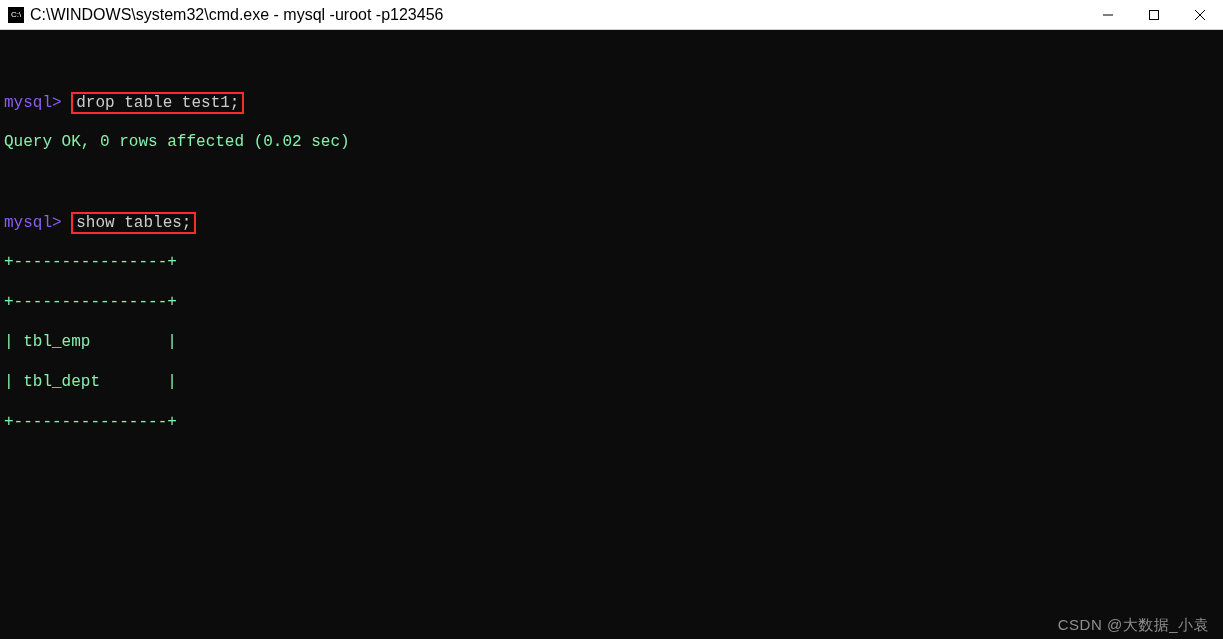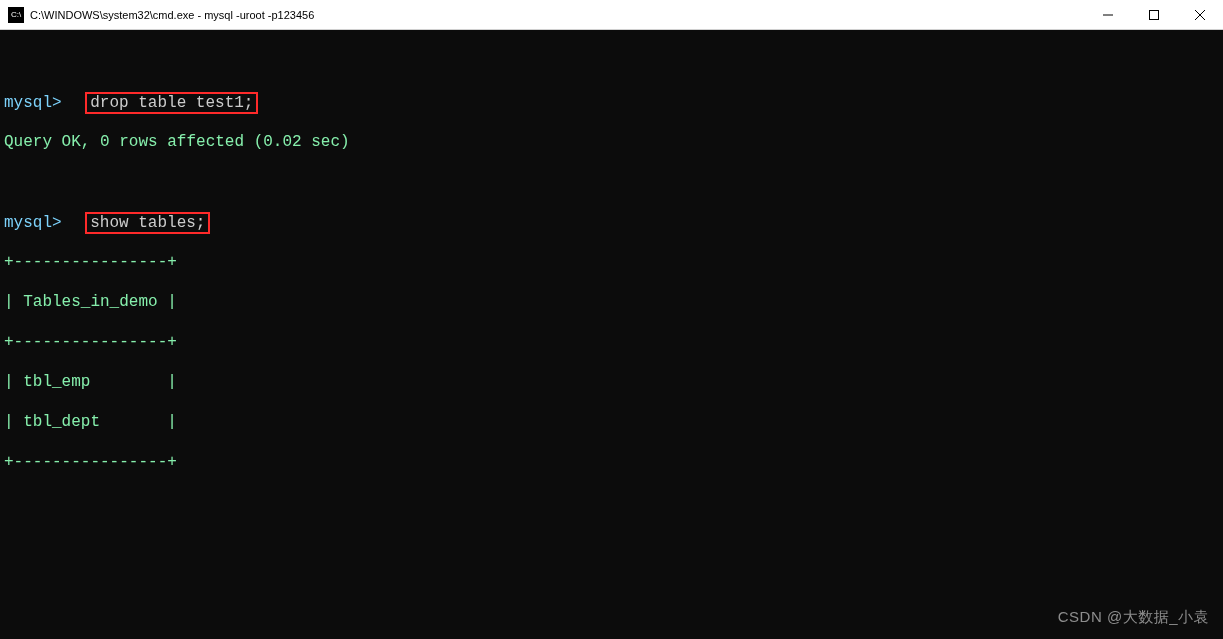--- a/index.html
+++ b/index.html
@@ -23,51 +23,50 @@
   .titlebar .icon {
     width: 16px; height: 16px;
     margin-left: 8px; margin-right: 6px;
     background: #000;
     display: flex; align-items: center; justify-content: center;
     font-size: 8px; color: #fff; font-family: sans-serif;
   }
   .titlebar .title {
     flex: 1;
     font-family: "Segoe UI", Tahoma, sans-serif;
-    font-size: 11px;
+    font-size: 16px;
     color: #000;
   }
   .titlebar .ctrl {
     width: 46px; height: 30px;
     display: flex; align-items: center; justify-content: center;
     font-family: "Segoe UI", sans-serif;
     color: #000;
   }
   .titlebar .ctrl svg { display:block; }
 
   .term {
     padding: 2px 4px 4px 4px;
     line-height: 20px;
     white-space: pre;
   }
   .line { height: 20px; }
-  .prompt { color: #7dd3fc; }
+  .prompt { color: #8b5cf6; }
   .hl {
     border: 2px solid #ff2a2a;
     padding: 0 3px;
     display: inline-block;
     line-height: 18px;
-    margin-left: 14px;
   }
   .result { color: #86efac; }
 
   .watermark {
     position: absolute;
     right: 14px;
-    bottom: 12px;
+    bottom: 4px;
     font-family: "Microsoft YaHei", sans-serif;
     font-size: 15px;
     color: #b8b8b8;
     opacity: 0.75;
     letter-spacing: 0.5px;
   }
 </style>
 </head>
 <body>
 
@@ -94,21 +93,20 @@
   </div>
 </div>
 
 <div class="term">
 <div class="line"></div>
 <div class="line"><span class="prompt">mysql&gt; </span><span class="hl">drop table test1;</span></div>
 <div class="line result">Query OK, 0 rows affected (0.02 sec)</div>
 <div class="line"></div>
 <div class="line"><span class="prompt">mysql&gt; </span><span class="hl">show tables;</span></div>
 <div class="line result">+----------------+</div>
-<div class="line result">| Tables_in_demo |</div>
 <div class="line result">+----------------+</div>
 <div class="line result">| tbl_emp        |</div>
 <div class="line result">| tbl_dept       |</div>
 <div class="line result">+----------------+</div>
 <div class="line"></div>
 
 
 
 
 

